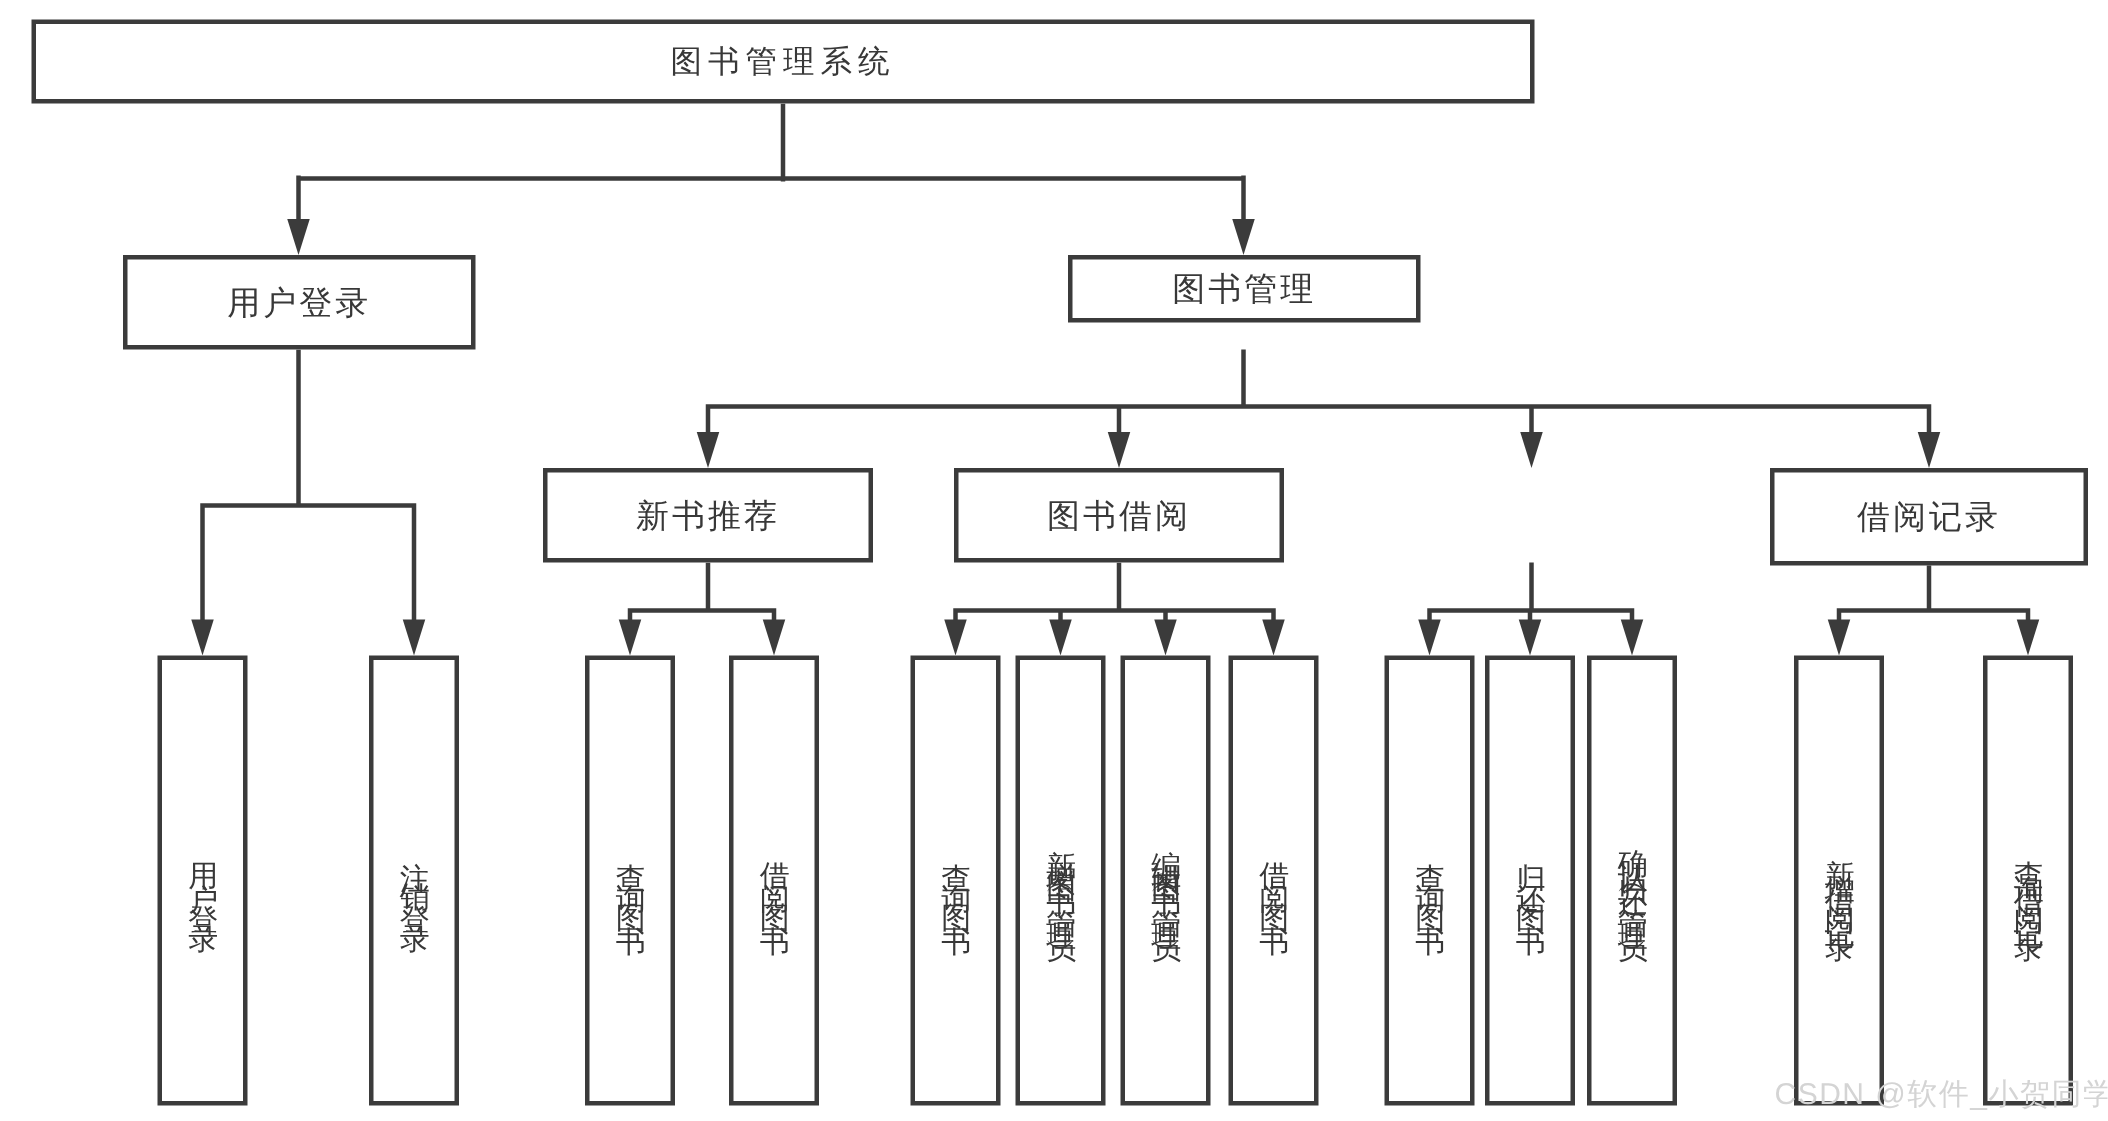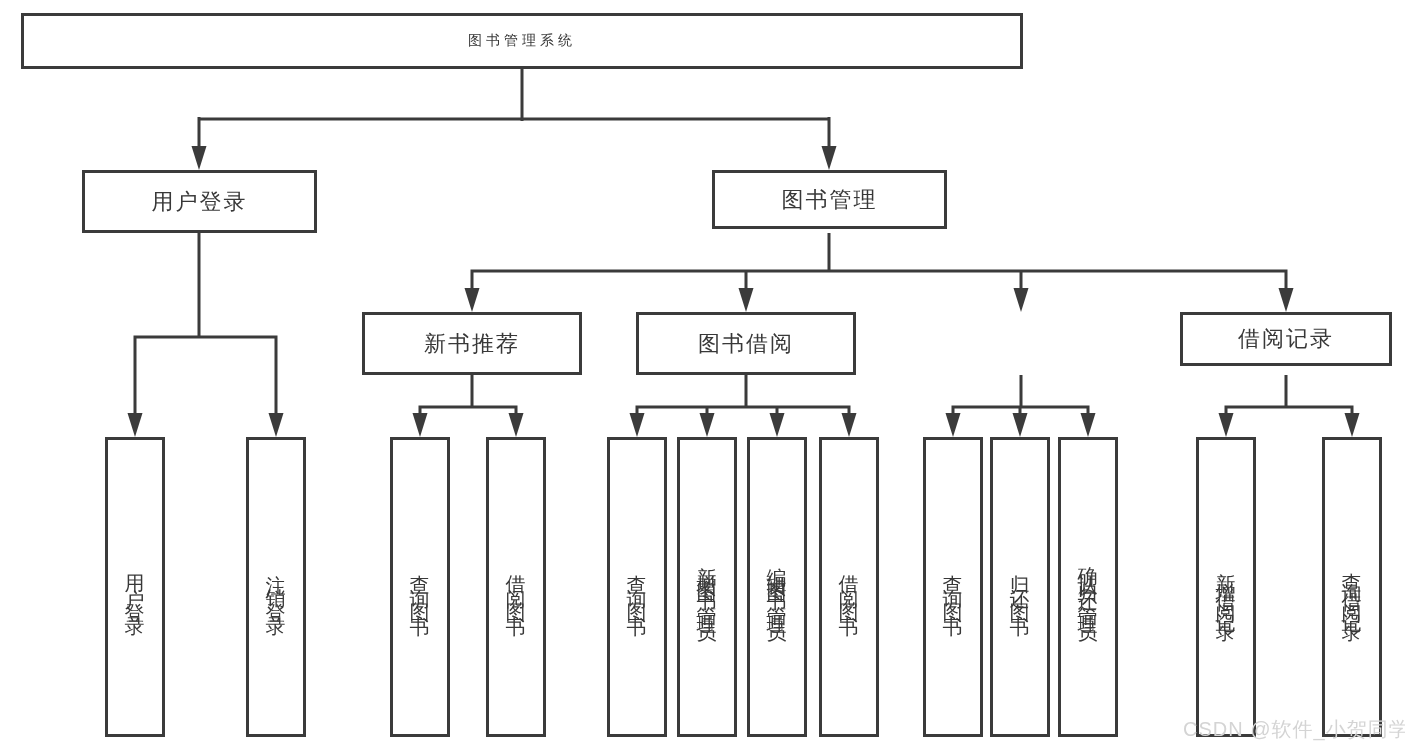--- a/index.html
+++ b/index.html
@@ -10,21 +10,21 @@
   }
   #canvas{position:absolute;inset:0;width:1405px;height:747px;}
   svg.connectors{position:absolute;left:0;top:0;z-index:1;}
   .node{
     position:absolute;z-index:2;box-sizing:border-box;
     background:#ffffff;border:3px solid #3b3b3b;
     display:flex;align-items:center;justify-content:center;
     color:#383838;
   }
   .h-node{font-size:22px;letter-spacing:2px;white-space:nowrap;}
-  .root-node{font-size:14px;letter-spacing:4px;}
+  .root-node{font-size:21px;letter-spacing:4px;}
   .v-node{
     writing-mode:vertical-rl;
     font-size:20px;line-height:1;
     white-space:nowrap;
   }
   .vt-4{letter-spacing:14px;}
   .vt-6{letter-spacing:10px;}
   .vt-9{letter-spacing:8px;}
   .watermark{
     position:absolute;left:1183px;top:716px;z-index:3;
@@ -52,25 +52,25 @@
          M127.5 413H142.5L135 437Z M268.5 413H283.5L276 437Z
          M412.5 413H427.5L420 437Z M508.5 413H523.5L516 437Z
          M629.5 413H644.5L637 437Z M699.5 413H714.5L707 437Z M769.5 413H784.5L777 437Z M841.5 413H856.5L849 437Z
          M945.5 413H960.5L953 437Z M1012.5 413H1027.5L1020 437Z M1080.5 413H1095.5L1088 437Z
          M1218.5 413H1233.5L1226 437Z M1344.5 413H1359.5L1352 437Z"></path>
   </svg>
 
   <div class="node h-node root-node" style="left:21px;top:13px;width:1002px;height:56px;">图书管理系统</div>
 
   <div class="node h-node" style="left:82px;top:170px;width:235px;height:63px;">用户登录</div>
-  <div class="node h-node" style="left:712px;top:170px;width:235px;height:59px;">图书管理</div>
+  <div class="node h-node" style="left:712px;top:170px;width:235px;height:45px;">图书管理</div>
 
   <div class="node h-node" style="left:636px;top:312px;width:220px;height:63px;">图书借阅</div>
   <div class="node h-node" style="left:362px;top:312px;width:220px;height:63px;">新书推荐</div>
-  <div class="node h-node" style="left:1180px;top:312px;width:212px;height:54px;">借阅记录</div>
+  <div class="node h-node" style="left:1180px;top:312px;width:212px;height:65px;">借阅记录</div>
 
   <div class="node v-node vt-4" style="left:105px;top:437px;width:60px;height:300px;">用户登录</div>
   <div class="node v-node vt-4" style="left:246px;top:437px;width:60px;height:300px;">注销登录</div>
 
   <div class="node v-node vt-4" style="left:390px;top:437px;width:60px;height:300px;">查询图书</div>
   <div class="node v-node vt-4" style="left:486px;top:437px;width:60px;height:300px;">借阅图书</div>
 
   <div class="node v-node vt-4" style="left:607px;top:437px;width:60px;height:300px;">查询图书</div>
   <div class="node v-node vt-9" style="left:677px;top:437px;width:60px;height:300px;">新增图书（管理员）</div>
   <div class="node v-node vt-9" style="left:747px;top:437px;width:60px;height:300px;">编辑图书（管理员）</div>

